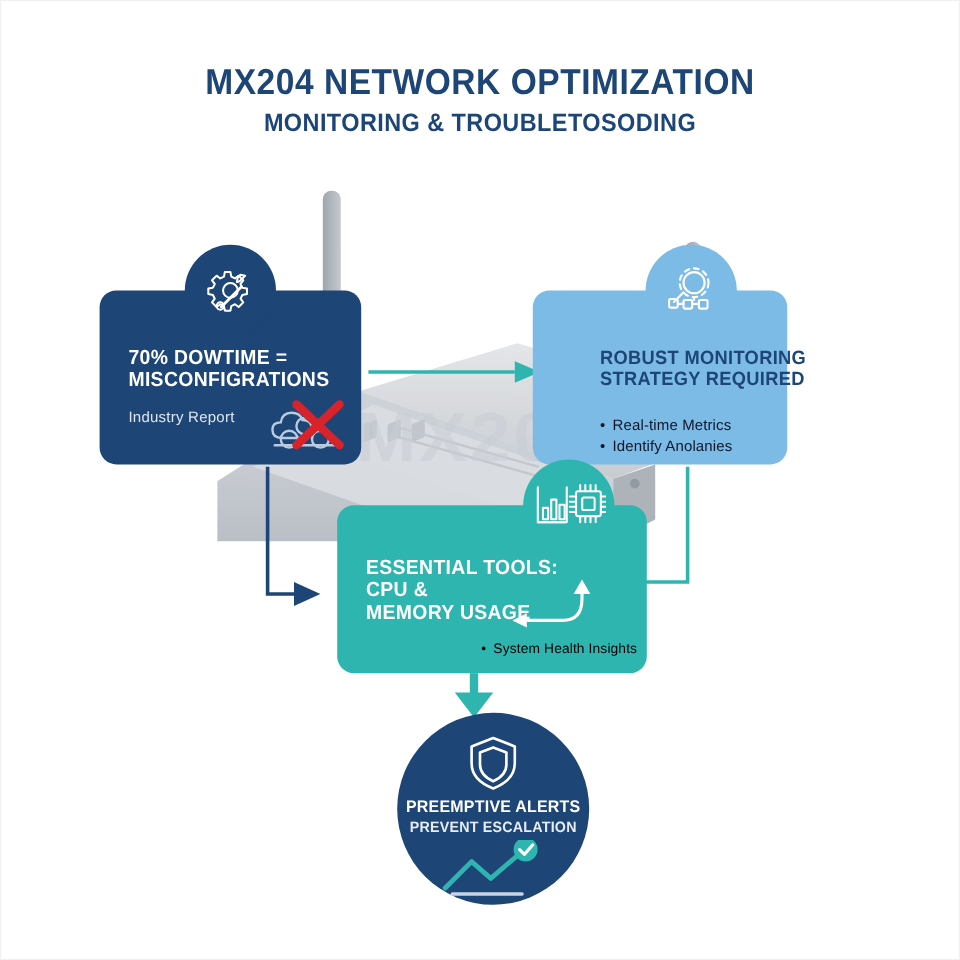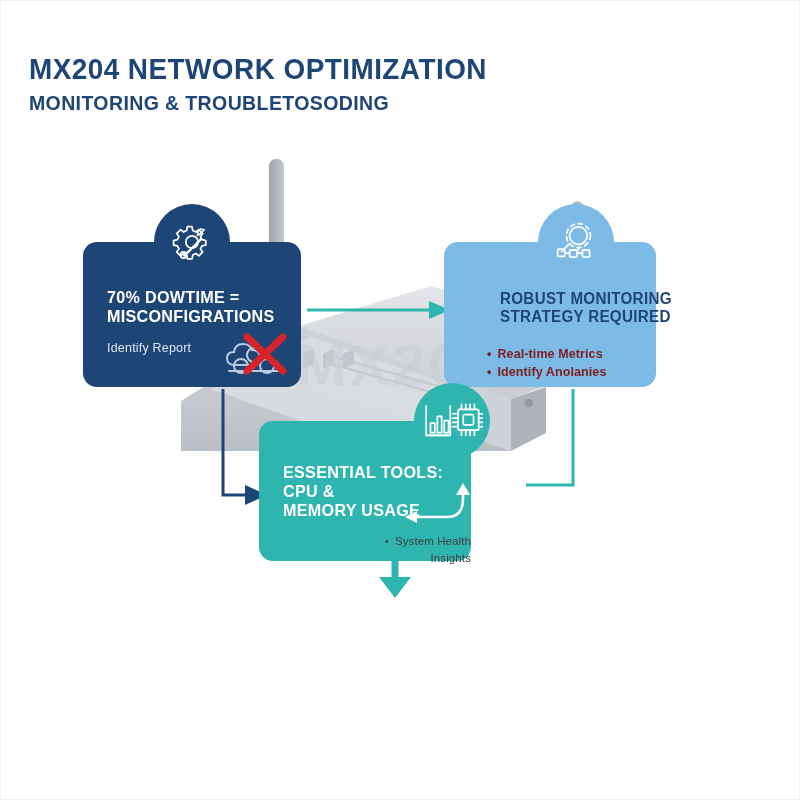--- a/index.html
+++ b/index.html
@@ -14,21 +14,21 @@
     width:800px;height:800px;
     background:#ffffff;
     box-sizing:border-box;
     border:1px solid #f0f1f3;
     overflow:hidden;
   }
 
   
   #header{
     position:absolute;left:0;right:0;top:52px;
-    text-align:left;
+    text-align:center;
     z-index:30;
   }
   #title{
     font-size:30px;
     font-weight:bold;
     letter-spacing:0.5px;
     color:#1d4576;
     line-height:1.05;
     font-family:"Liberation Sans", sans-serif;
     transform:scaleX(0.93);
@@ -122,38 +122,37 @@
   #card2{
     left:443px;top:241px;width:212px;height:145px;
     background:#7cbbe6;
   }
   #card2 .badge{left:94px;background:#7cbbe6;}
   #card2 .card-title{
     position:absolute;left:56px;top:48px;
     color:#1d4576;font-size:16px;width:215px;
   }
   #card2 .bullets{
-    position:absolute;left:43px;top:96px;
-    color:#7f1d1d;
-    font-weight:bold;
+    position:absolute;left:56px;top:96px;
+    color:#0f172a;
   }
 
   
   #card3{
-    left:258px;top:420px;width:212px;height:140px;
+    left:280px;top:420px;width:258px;height:140px;
     background:#2eb5b0;
   }
   #card3 .badge{left:155px;background:#2eb5b0;}
   #card3 .card-title{
     position:absolute;left:24px;top:42px;
     color:#ffffff;font-size:17px;width:200px;
   }
   #card3 .bullets{
     position:absolute;left:120px;top:105px;
-    color:#404040;
+    color:#000000;
     text-align:right;
   }
   #card3 .bullets li{font-size:11.5px;}
   #card3-arrow{
     position:absolute;left:142px;top:60px;
     width:80px;height:50px;
   }
 
   
   #circle{
@@ -264,21 +263,21 @@
         <circle cx="30" cy="30" r="8"></circle>
         <path d="M20 48 l22-22" stroke-width="3"></path>
         <path d="M40 20 l6-6 -5-1 -3 3 -1 5z"></path>
         <circle cx="19" cy="47" r="4"></circle>
       </svg>
     </div>
     <div class="card-title">
       <span>70% DOWTIME =</span><br>
       <span>MISCONFIGRATIONS</span>
     </div>
-    <div class="card-sub">Identify Report</div>
+    <div class="card-sub">Industry Report</div>
     <svg id="card1-fail" viewBox="0 0 72 56">
       <g fill="none" stroke="#b9cbe0" stroke-width="2" stroke-linecap="round">
         <path d="M14 40 q-8 0 -8-7 q0-6 7-6 q1-8 9-8 q7 0 9 6 q8 0 8 8 q0 7-8 7 z"></path>
         <circle cx="20" cy="41" r="7"></circle>
         <circle cx="46" cy="41" r="7"></circle>
         <circle cx="33" cy="30" r="7"></circle>
         <path d="M8 46 h54"></path>
       </g>
       <g stroke="#d8232a" stroke-width="7" stroke-linecap="round">
         <line x1="26" y1="12" x2="62" y2="46"></line>
@@ -338,14 +337,28 @@
     <svg id="card3-arrow" viewBox="0 0 80 50" fill="none">
       <path d="M12 36 H46 Q62 36 62 18 V8" stroke="#ffffff" stroke-width="2.6" stroke-linecap="round"></path>
       <polygon points="62,2 69,14 55,14" fill="#ffffff"></polygon>
       <polygon points="4,36 16,30 16,42" fill="#ffffff"></polygon>
     </svg>
     <ul class="bullets">
       <li>System Health Insights</li>
     </ul>
   </div>
 
+  <div id="circle">
+    <svg id="circle-shield" viewBox="0 0 44 48" fill="none" stroke="#ffffff" stroke-width="2.2" stroke-linejoin="round">
+      <path d="M22 3 L40 10 V24 Q40 38 22 45 Q4 38 4 24 V10 Z"></path>
+      <path d="M22 11 L33 15 V25 Q33 34 22 39 Q11 34 11 25 V15 Z"></path>
+    </svg>
+    <div id="circle-title">PREEMPTIVE ALERTS</div>
+    <div id="circle-sub">PREVENT ESCALATION</div>
+    <svg id="circle-chart" viewBox="0 0 94 48" fill="none">
+      <path d="M6 40 L28 18 L44 32 L72 8" stroke="#2eb5b0" stroke-width="4" stroke-linecap="round" stroke-linejoin="round"></path>
+      <line x1="12" y1="45" x2="70" y2="45" stroke="#c9d4e2" stroke-width="3" stroke-linecap="round"></line>
+      <circle cx="73" cy="8" r="10" fill="#2eb5b0"></circle>
+      <path d="M68 8 l4 4 7-8" stroke="#ffffff" stroke-width="2.6" stroke-linecap="round" stroke-linejoin="round"></path>
+    </svg>
+  </div>
 
 </div>
 
 </body></html>

